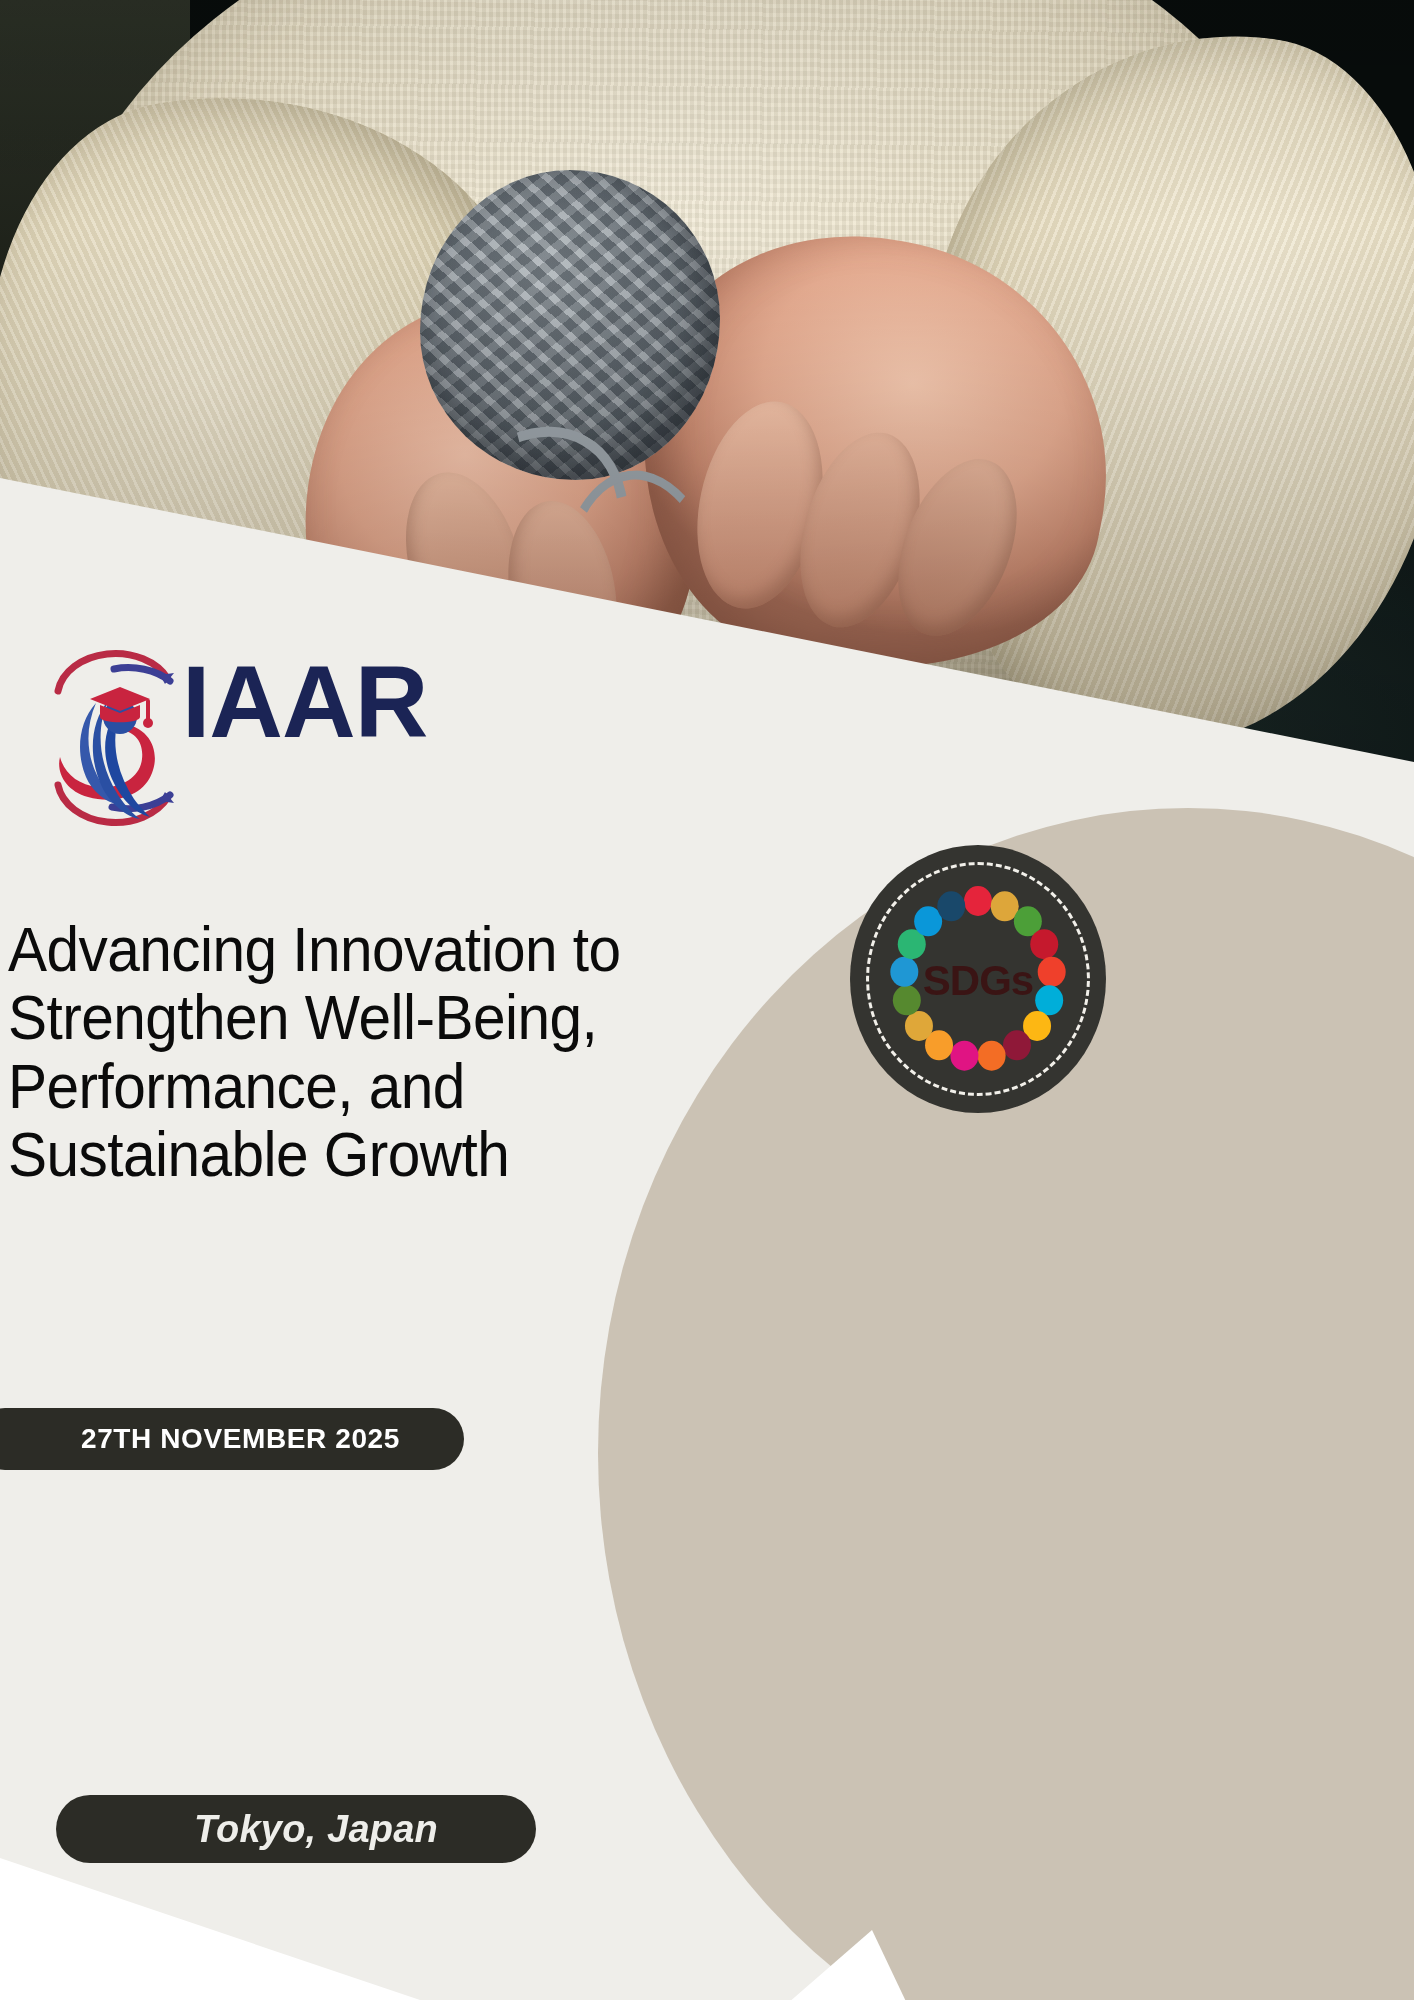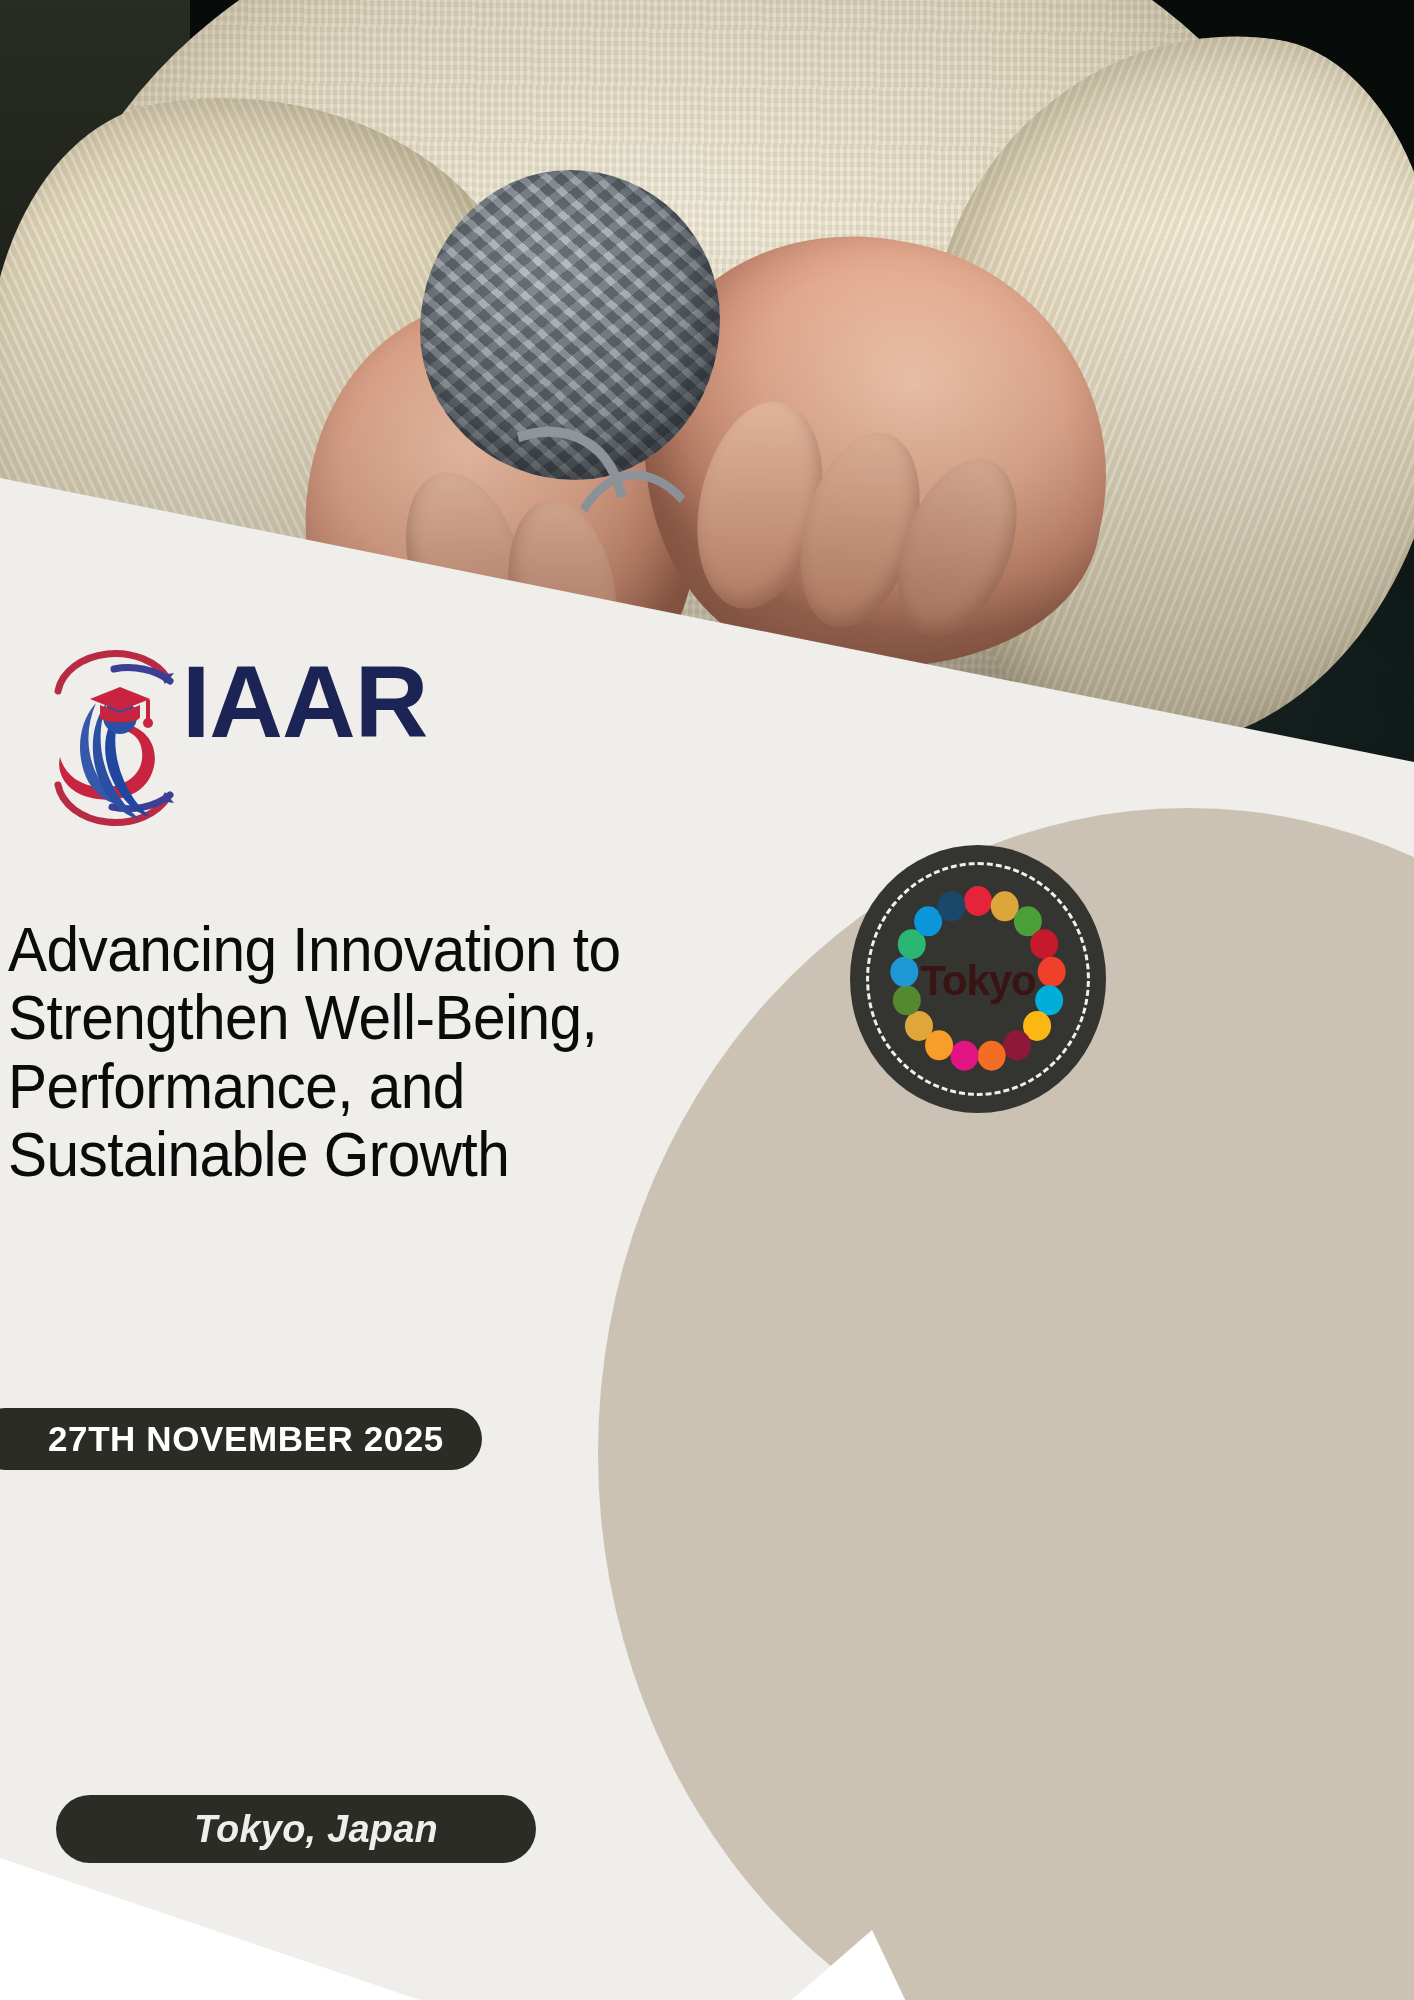--- a/index.html
+++ b/index.html
@@ -168,23 +168,24 @@
 
   
   .date-pill{
     position:absolute;left:-26px;top:1408px;
     height:62px;min-width:490px;
     background:#2c2c26;border-radius:32px;
     display:flex;align-items:center;
     padding:0 38px 0 74px;box-sizing:border-box;
   }
   .date-pill span{
-    color:#ffffff;font-size:35px;font-weight:bold;
+    color:#ffffff;font-size:28px;font-weight:bold;
     letter-spacing:.6px;
     font-family:"Liberation Sans", sans-serif;
+    margin-left:33px;
   }
 
   
   .loc-pill{
     position:absolute;left:56px;top:1795px;
     height:68px;width:480px;
     background:#2c2c26;border-radius:36px;
     display:flex;align-items:center;justify-content:center;
     box-sizing:border-box;padding-left:40px;
   }
@@ -308,16 +309,16 @@
         <ellipse cx="141.60" cy="210.67" rx="14" ry="15" fill="#f36d25"></ellipse>
         <ellipse cx="114.40" cy="210.67" rx="14" ry="15" fill="#e01483"></ellipse>
         <ellipse cx="89.04" cy="200.32" rx="14" ry="15" fill="#f89d2a"></ellipse>
         <ellipse cx="68.95" cy="181.01" rx="14" ry="15" fill="#dfa739"></ellipse>
         <ellipse cx="56.82" cy="155.35" rx="14" ry="15" fill="#56892f"></ellipse>
         <ellipse cx="54.32" cy="126.80" rx="14" ry="15" fill="#1f97d4"></ellipse>
         <ellipse cx="61.76" cy="99.23" rx="14" ry="15" fill="#2bb673"></ellipse>
         <ellipse cx="78.15" cy="76.36" rx="14" ry="15" fill="#0a97d9"></ellipse>
         <ellipse cx="101.27" cy="61.27" rx="14" ry="15" fill="#19486a"></ellipse>
       </svg>
-    <div class="sdg-label">Tokyo</div>
+    <div class="sdg-label">SDGs</div>
   </div>
 
 </div>
 
 </body></html>

